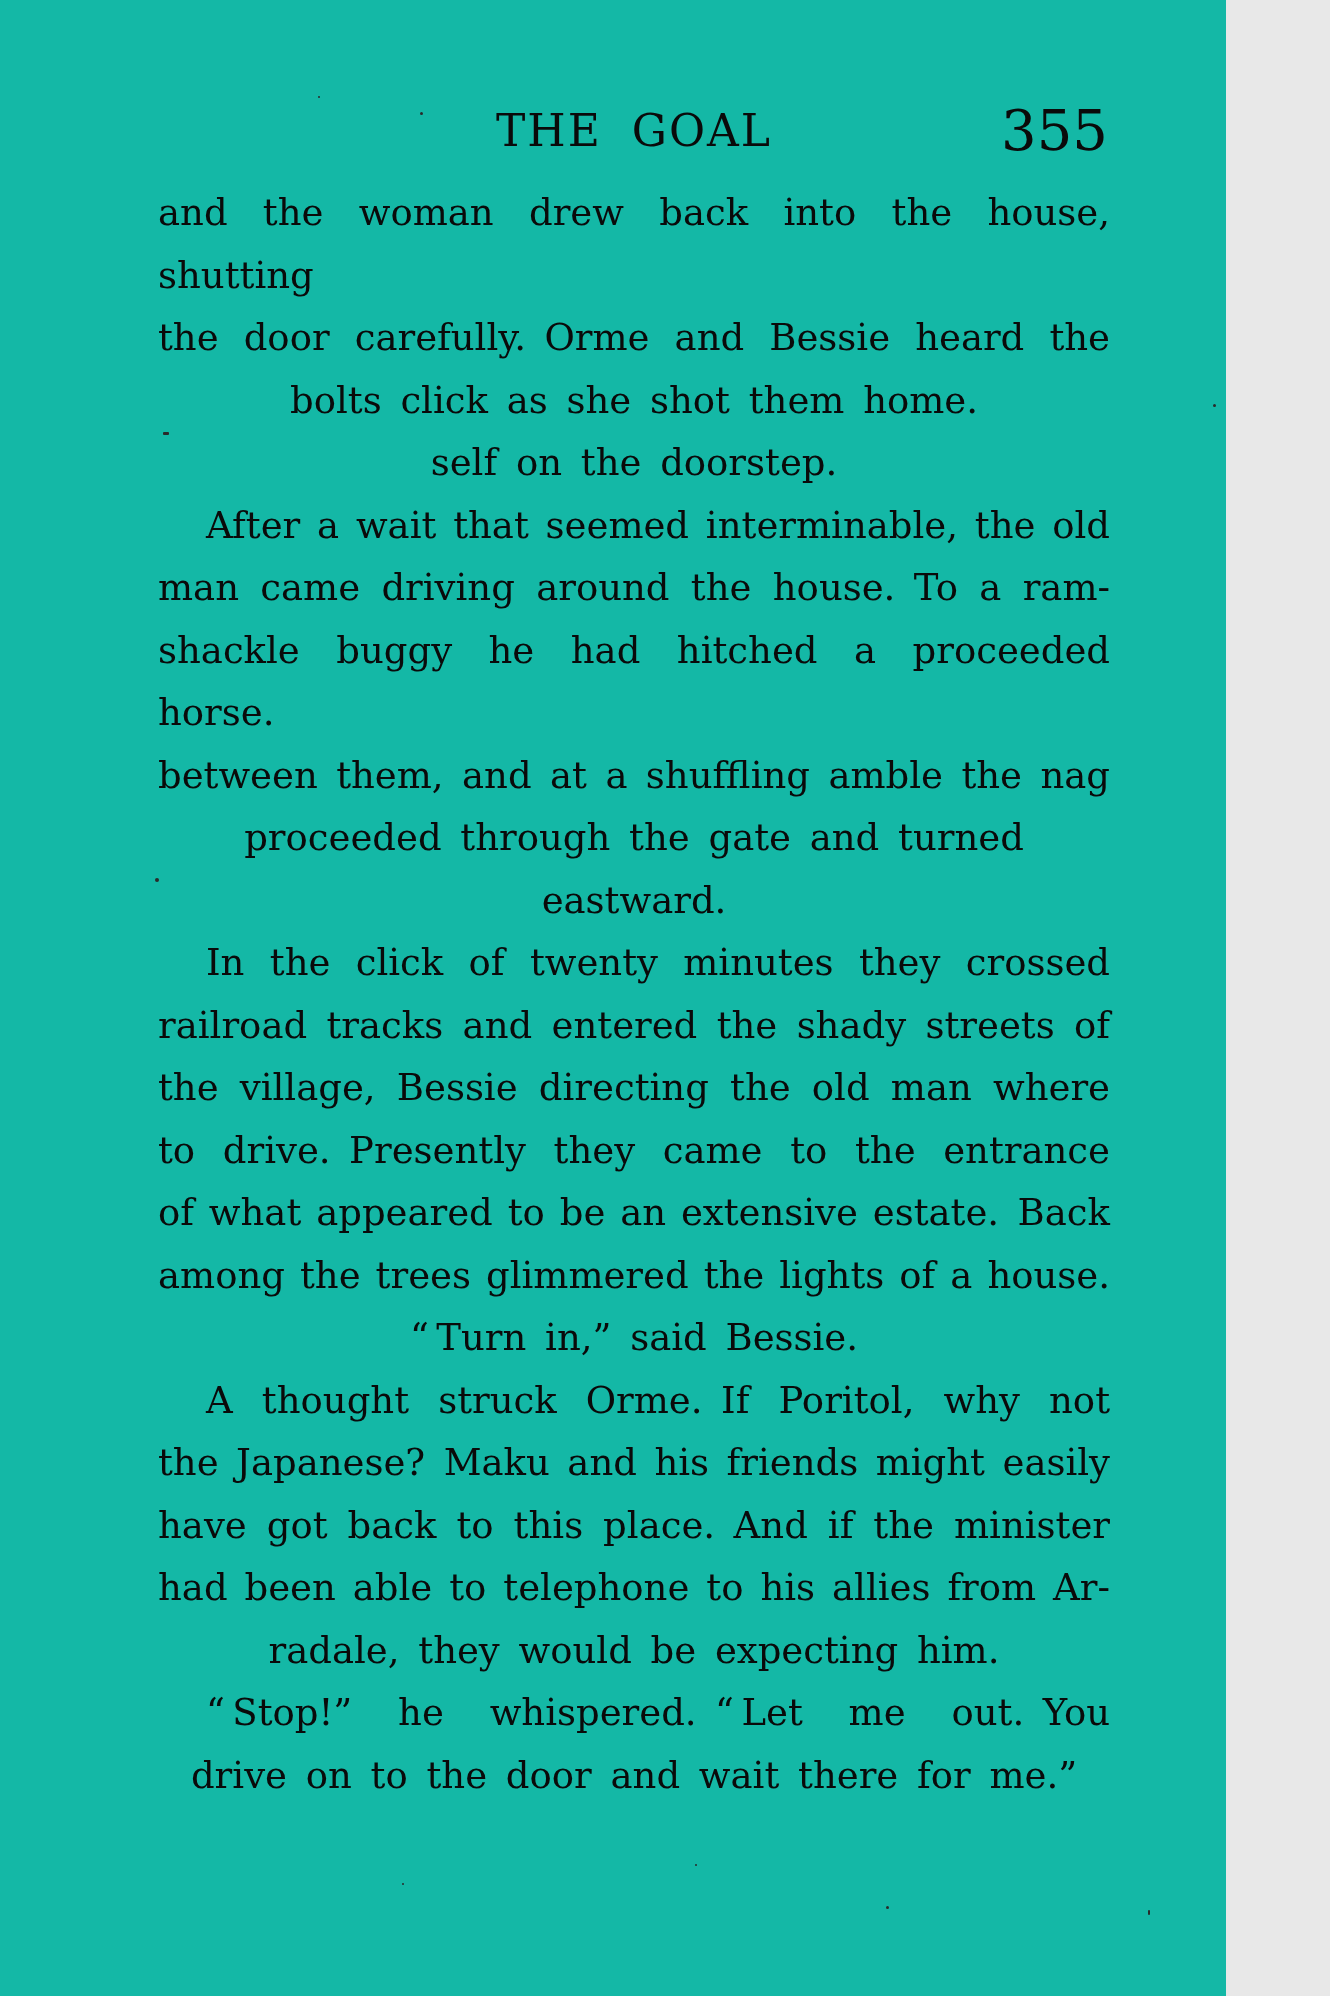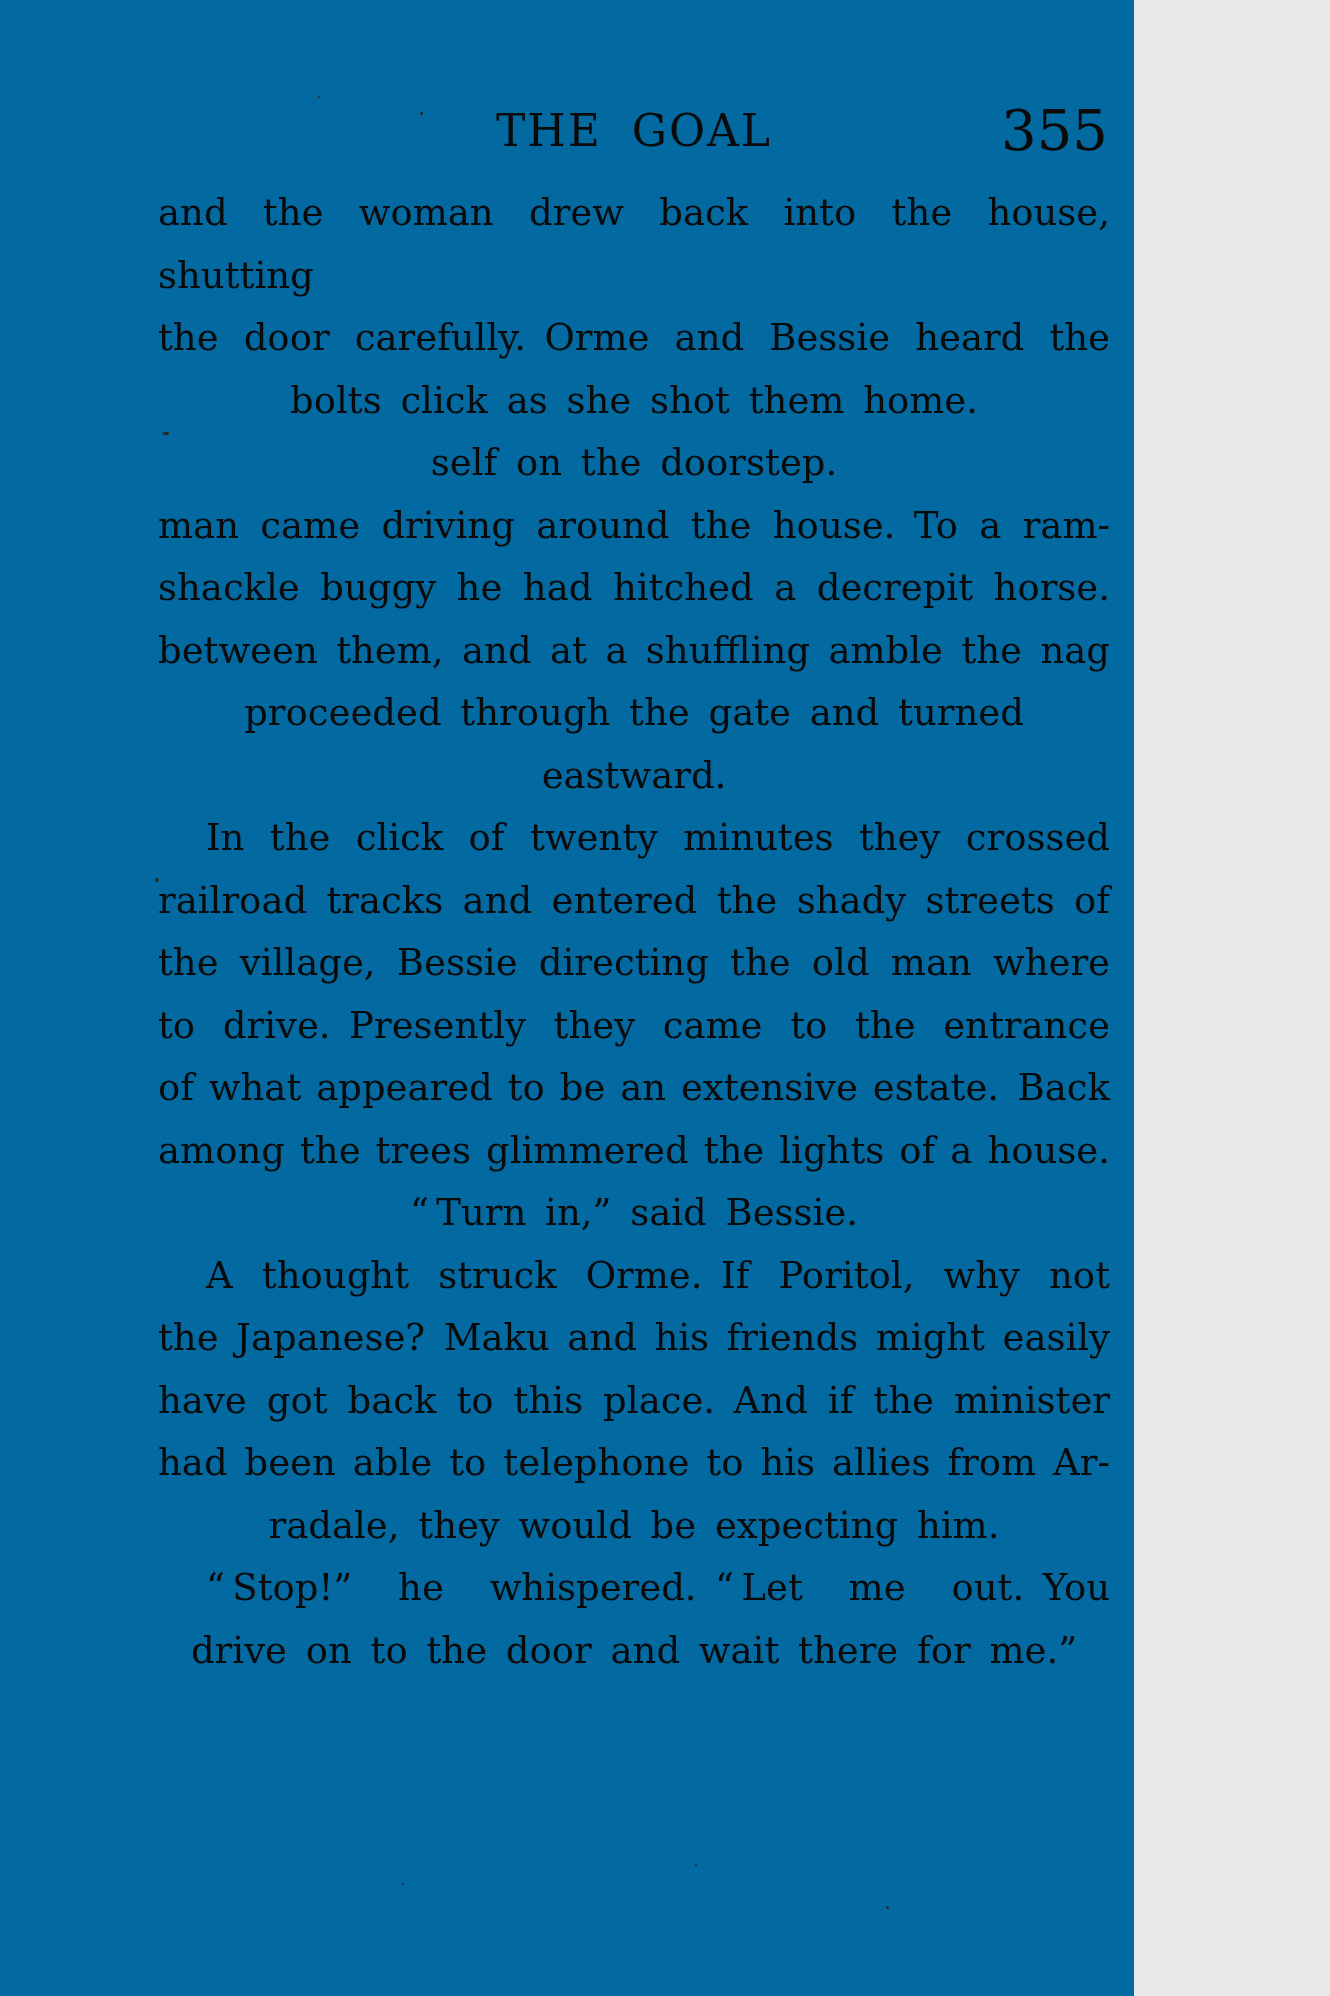--- a/index.html
+++ b/index.html
@@ -1,18 +1,18 @@
 <!DOCTYPE html>
 <html><head>
 <meta charset="utf-8">
 <style>
   html,body { margin:0; padding:0; background:#e8e8e8; }
   .page {
-    position:relative; width:1134px; height:1996px;
-    background:#0369a1; overflow:hidden;
+    position:relative; width:1226px; height:1996px;
+    background:#14b8a6; overflow:hidden;
     font-family:"DejaVu Serif", serif; color:#0a0a0a;text-decoration:underline;
   }
   .header { position:absolute; left:158px; top:104px; width:952px; height:54px; }
   .running-title {
     text-align:center; font-size:44px; line-height:54px;
     letter-spacing:2px; word-spacing:14px;
   }
   .page-number { position:absolute; right:2px; top:0; font-size:56px; line-height:54px; }
   .textblock {
     position:absolute; left:158px; top:182px; width:952px;
@@ -32,22 +32,23 @@
   <div class="header">
     <div class="running-title">THE GOAL</div>
     <div class="page-number">355</div>
   </div>
 
   <div class="textblock">
     <div class="line j">and the woman drew back into the house, shutting</div>
     <div class="line j">the door carefully. Orme and Bessie heard the</div>
     <div class="line e">bolts click as she shot them home.</div>
     <div class="line e">self on the doorstep.</div>
+    <div class="line j i">After a wait that seemed interminable, the old</div>
     <div class="line j">man came driving around the house. To a ram-</div>
-    <div class="line j">shackle buggy he had hitched a decrepit horse.</div>
+    <div class="line j">shackle buggy he had hitched a proceeded horse.</div>
     <div class="line j">between them, and at a shuffling amble the nag</div>
     <div class="line e">proceeded through the gate and turned eastward.</div>
     <div class="line j i">In the click of twenty minutes they crossed</div>
     <div class="line j">railroad tracks and entered the shady streets of</div>
     <div class="line j">the village, Bessie directing the old man where</div>
     <div class="line j">to drive. Presently they came to the entrance</div>
     <div class="line j">of what appeared to be an extensive estate. Back</div>
     <div class="line j">among the trees glimmered the lights of a house.</div>
     <div class="line e">“ Turn in,” said Bessie.</div>
     <div class="line j i">A thought struck Orme. If Poritol, why not</div>

